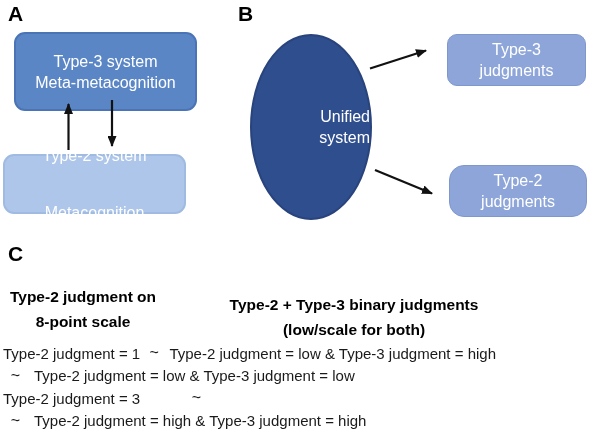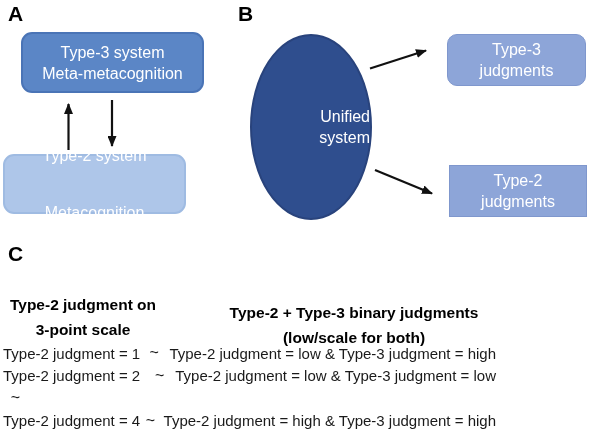--- a/index.html
+++ b/index.html
@@ -37,21 +37,21 @@
     display: flex;
     flex-direction: column;
     align-items: center;
     justify-content: center;
     text-align: center;
     color: var(--text-light);
     font-size: 16px;
     line-height: 21px;
   }
   .box-a-top {
-    left: 21px; top: 32px; width: 183px; height: 61px;
+    left: 14px; top: 32px; width: 183px; height: 79px;
     background: var(--box-a-top-fill);
     border: 2px solid var(--box-a-top-border);
     border-radius: 11px;
   }
   .box-a-bottom {
     left: 3px; top: 154px; width: 183px; height: 60px;
     background: var(--box-a-bottom-fill);
     border: 2px solid var(--box-a-bottom-border);
     border-radius: 11px;
     gap: 36px;
@@ -66,37 +66,36 @@
   .box-b-top {
     left: 447px; top: 34px; width: 139px; height: 52px;
     background: var(--box-b-fill);
     border: 1px solid var(--box-b-border);
     border-radius: 10px;
   }
   .box-b-bottom {
     left: 449px; top: 165px; width: 138px; height: 52px;
     background: var(--box-b-fill);
     border: 1px solid var(--box-b-border);
-    border-radius: 0;
+    border-radius: 15px;
   }
   .arrows-svg {
     position: absolute;
     left: 0; top: 0; width: 600px; height: 432px;
     pointer-events: none;
   }
   .arrows-svg line { stroke: var(--arrow); stroke-width: 2.2; }
   .arrows-svg .head { fill: var(--arrow); }
   .c-header {
     position: absolute;
     font-weight: bold;
     font-size: 15.5px;
     line-height: 25px;
     text-align: center;
     color: #000;
-    margin-top: 8px;
   }
   .c-header-left { left: 0px; top: 284px; width: 166px; }
   .c-header-right { left: 204px; top: 292px; width: 300px; }
   .c-row {
     position: absolute;
     left: 0; width: 496px; height: 22px;
     display: flex;
     align-items: center;
     font-size: 15px;
     white-space: nowrap;
@@ -148,40 +147,39 @@
     <line x1="68.5" y1="150" x2="68.5" y2="104" marker-end="url(#ah)"></line>
     <line x1="112" y1="100" x2="112" y2="146" marker-end="url(#ah)"></line>
     <line x1="370" y1="68.5" x2="426" y2="50.5" marker-end="url(#ah)"></line>
     <line x1="375" y1="170" x2="432" y2="193.5" marker-end="url(#ah)"></line>
   </svg>
 
   <div class="panel-label" style="left:8px; top:242px;">C</div>
 
   <div class="c-header c-header-left">
     <div>Type-2 judgment on</div>
-    <div>3-point scale</div>
+    <div>8-point scale</div>
   </div>
 
   <div class="c-header c-header-right">
     <div>Type-2 + Type-3 binary judgments</div>
     <div>(low/scale for both)</div>
   </div>
 
   <div class="c-row" style="top:342px;">
     <span class="cell-left">Type-2 judgment = 1</span>
     <span class="cell-tilde">~</span>
     <span class="cell-right">Type-2 judgment = low &amp; Type-3 judgment = high</span>
   </div>
   <div class="c-row" style="top:364.5px;">
-    <span class="cell-left">Type-2 judgment = 2</span>
     <span class="cell-tilde">~</span>
     <span class="cell-right">Type-2 judgment = low &amp; Type-3 judgment = low</span>
   </div>
   <div class="c-row" style="top:387px;">
+    <span class="cell-left">Type-2 judgment = 3</span>
     <span class="cell-tilde">~</span>
   </div>
   <div class="c-row" style="top:409.5px;">
-    <span class="cell-left">Type-2 judgment = 4</span>
     <span class="cell-tilde">~</span>
     <span class="cell-right">Type-2 judgment = high &amp; Type-3 judgment = high</span>
   </div>
 
 </div>
 
 </body></html>

